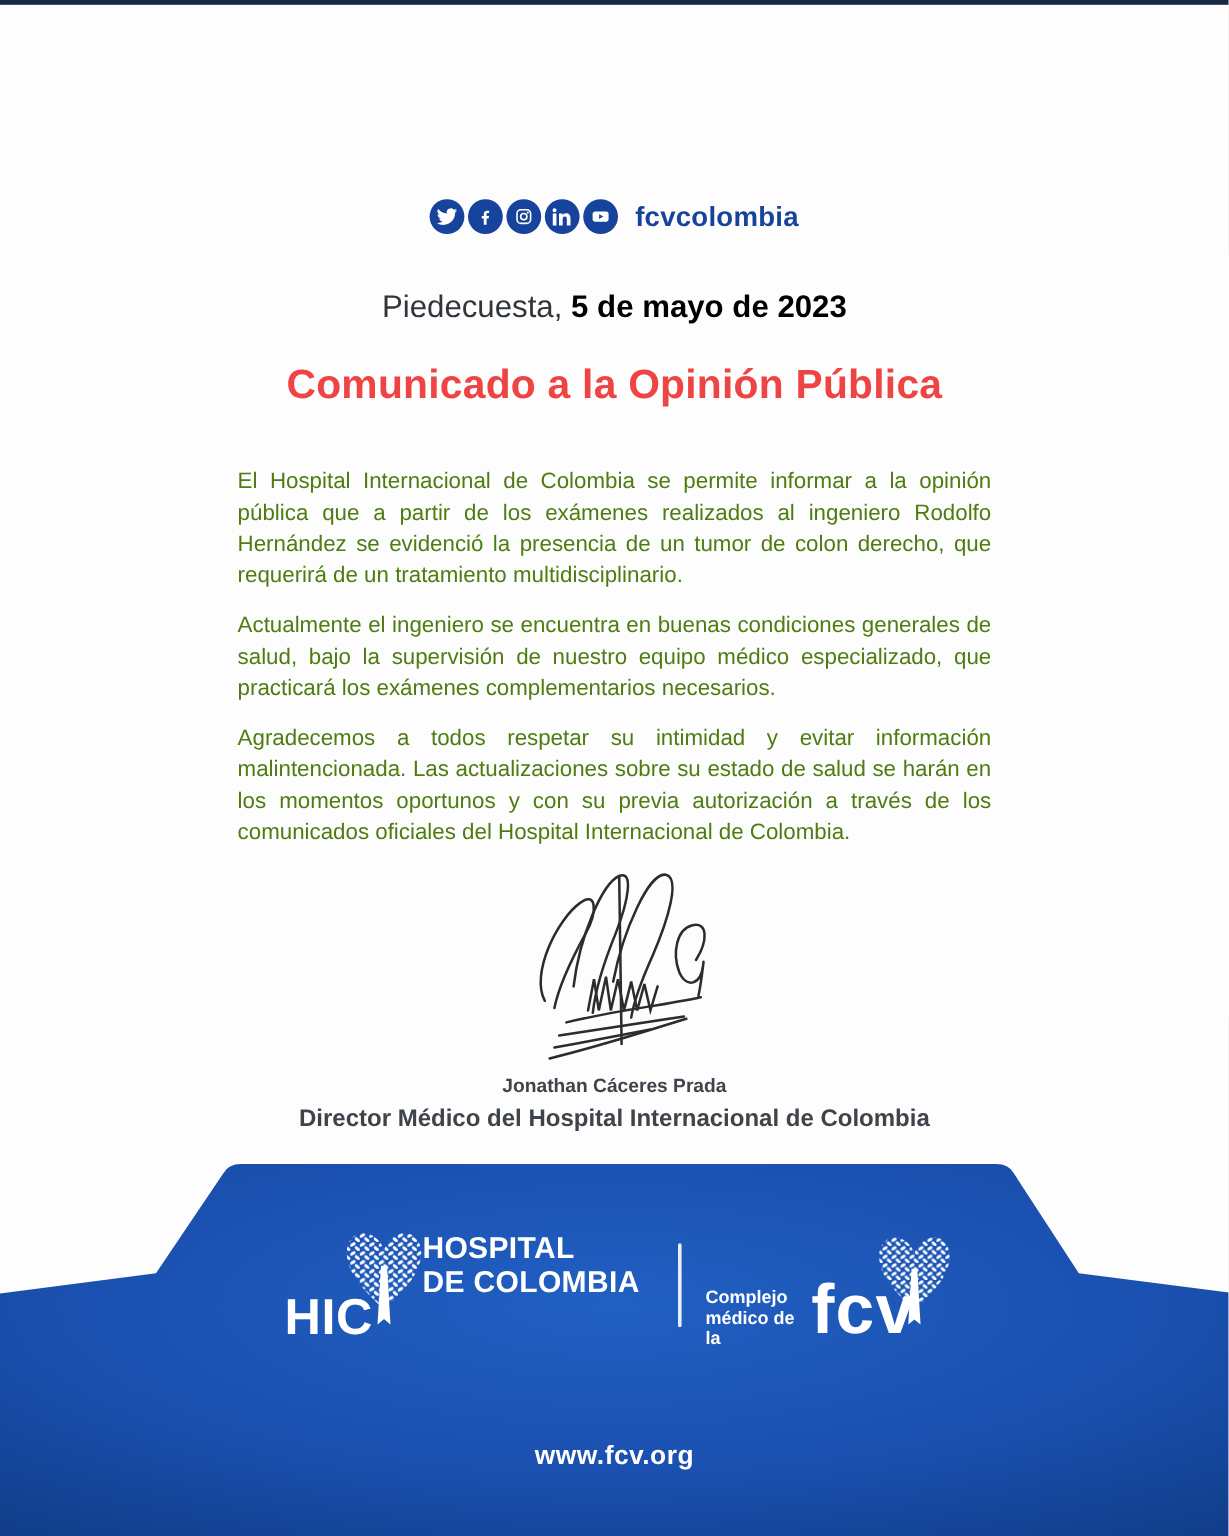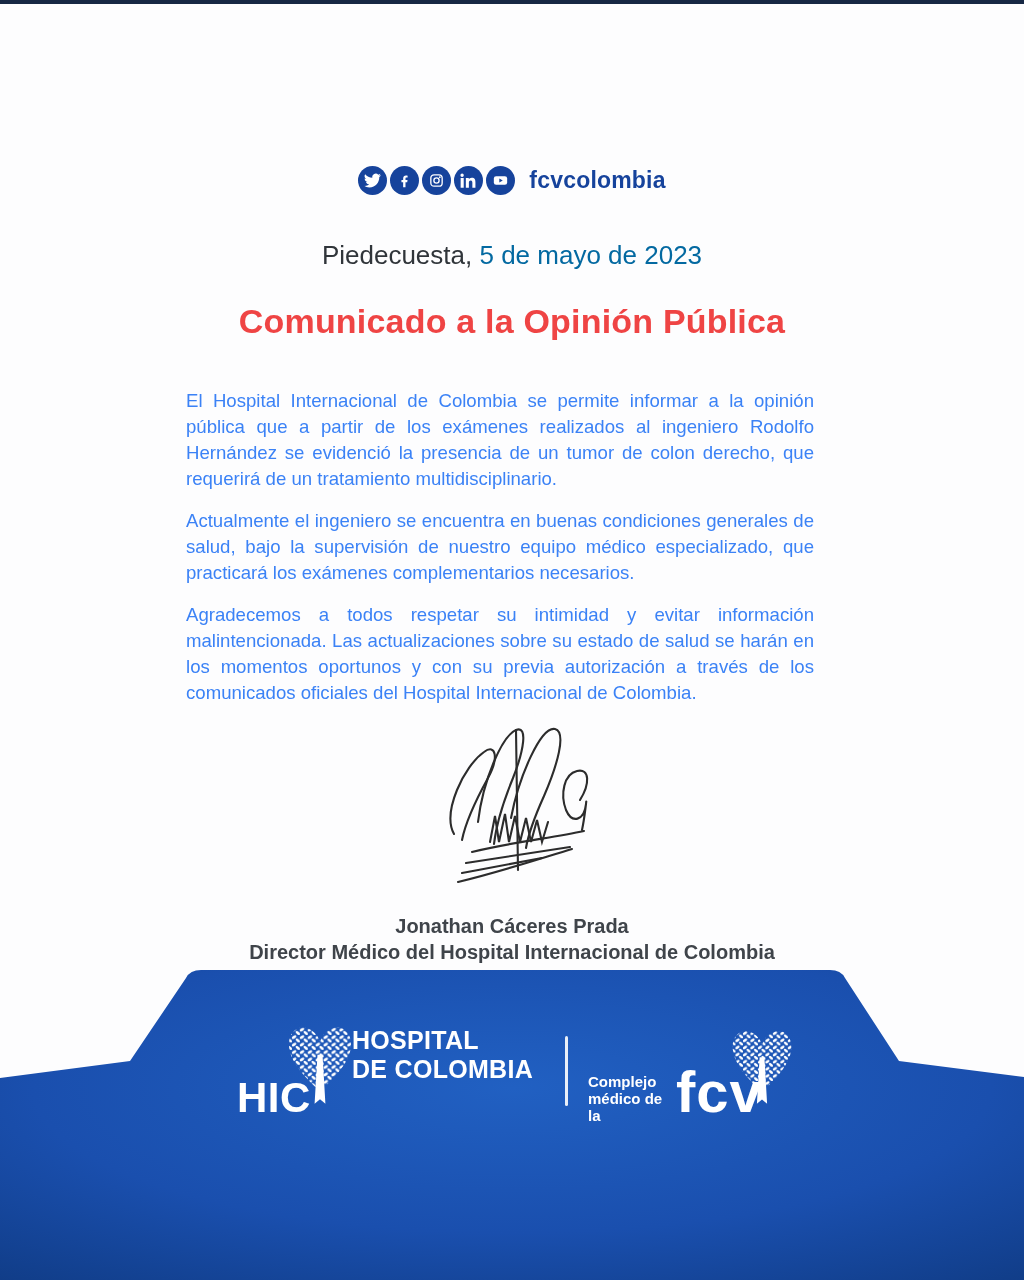--- a/index.html
+++ b/index.html
@@ -16,37 +16,37 @@
   .icon-group{display:flex;gap:3px;align-items:center;}
   .sicon{width:29px;height:29px;border-radius:50%;background:#16439c;
     display:inline-flex;align-items:center;justify-content:center;}
   .sicon svg{width:17px;height:17px;display:block;}
   .handle{margin-left:14px;font-size:23px;font-weight:700;color:#16439c;letter-spacing:.2px;}
 
   
   .dateline{position:absolute;top:240px;left:0;width:100%;text-align:center;
     font-size:26px;color:#30353a;}
   .dateline .place{font-weight:400;}
-  .dateline .date{font-weight:400;color:#0369a1;}
+  .dateline .date{font-weight:700;color:#000000;}
 
   
   .title{position:absolute;top:302px;left:0;width:100%;margin:0;text-align:center;
     font-size:34px;font-weight:700;color:#ef4444;letter-spacing:.2px;}
 
   
-  .body-text{position:absolute;top:388px;left:186px;width:628px;
-    font-size:18.6px;line-height:26px;color:#3b82f6;text-align:justify;}
+  .body-text{position:absolute;top:388px;left:198px;width:628px;
+    font-size:18.6px;line-height:26px;color:#4d7c0f;text-align:justify;}
   .body-text p{margin:0 0 16px 0;}
 
   
   .signature{position:absolute;top:720px;left:420px;width:215px;height:165px;}
   .signature svg{width:100%;height:100%;}
   .sig-block{position:absolute;top:893px;left:0;width:100%;text-align:center;
     color:#3f444a;line-height:26px;}
-  .sig-name{font-size:20px;font-weight:700;margin-top:20px;}
+  .sig-name{font-size:16px;font-weight:700;}
   .sig-role{font-size:20px;font-weight:700;}
 
   
   .footer-shape{position:absolute;top:963px;left:0;width:1024px;height:317px;}
   .f-item{position:absolute;color:#fff;z-index:2;}
   .hic-abbr{left:237px;top:1074px;font-size:42px;font-weight:700;letter-spacing:.5px;}
   .hic-tree{left:284px;top:1020px;width:72px;height:87px;}
   .hic-lines{left:352px;top:1026px;font-size:25px;font-weight:700;line-height:28.5px;letter-spacing:.3px;}
   .divider{left:565px;top:1036px;width:3px;height:70px;background:#ffffff;opacity:.9;border-radius:2px;}
   .tagline{left:588px;top:1073px;width:86px;font-size:15px;font-weight:600;line-height:17px;text-align:left;}
@@ -163,13 +163,14 @@
 
   <div class="f-item tagline">
     <div>Complejo</div>
     <div>médico de la</div>
   </div>
   <div class="f-item fcv-abbr">fcv</div>
   <svg class="f-item tree-svg fcv-tree" viewBox="0 0 100 105" preserveAspectRatio="none">
       <use href="#fcvtree"></use>
     </svg>
 
+  <div class="f-item website">www.fcv.org</div>
 </div>
 
 </body></html>

